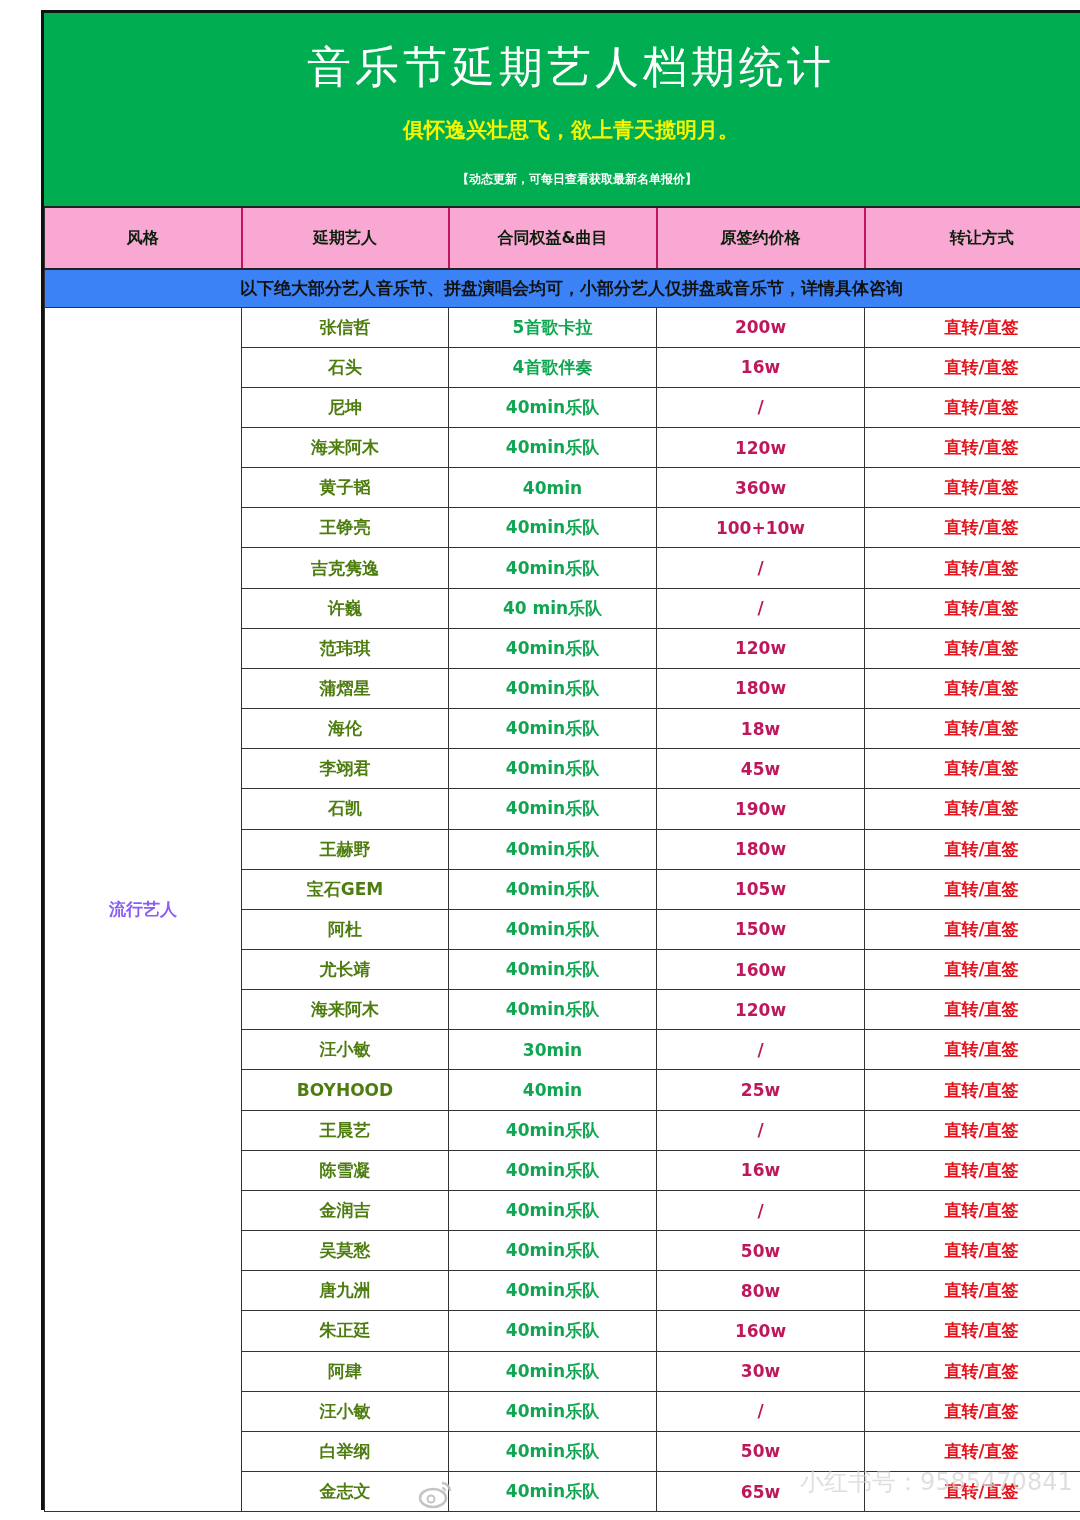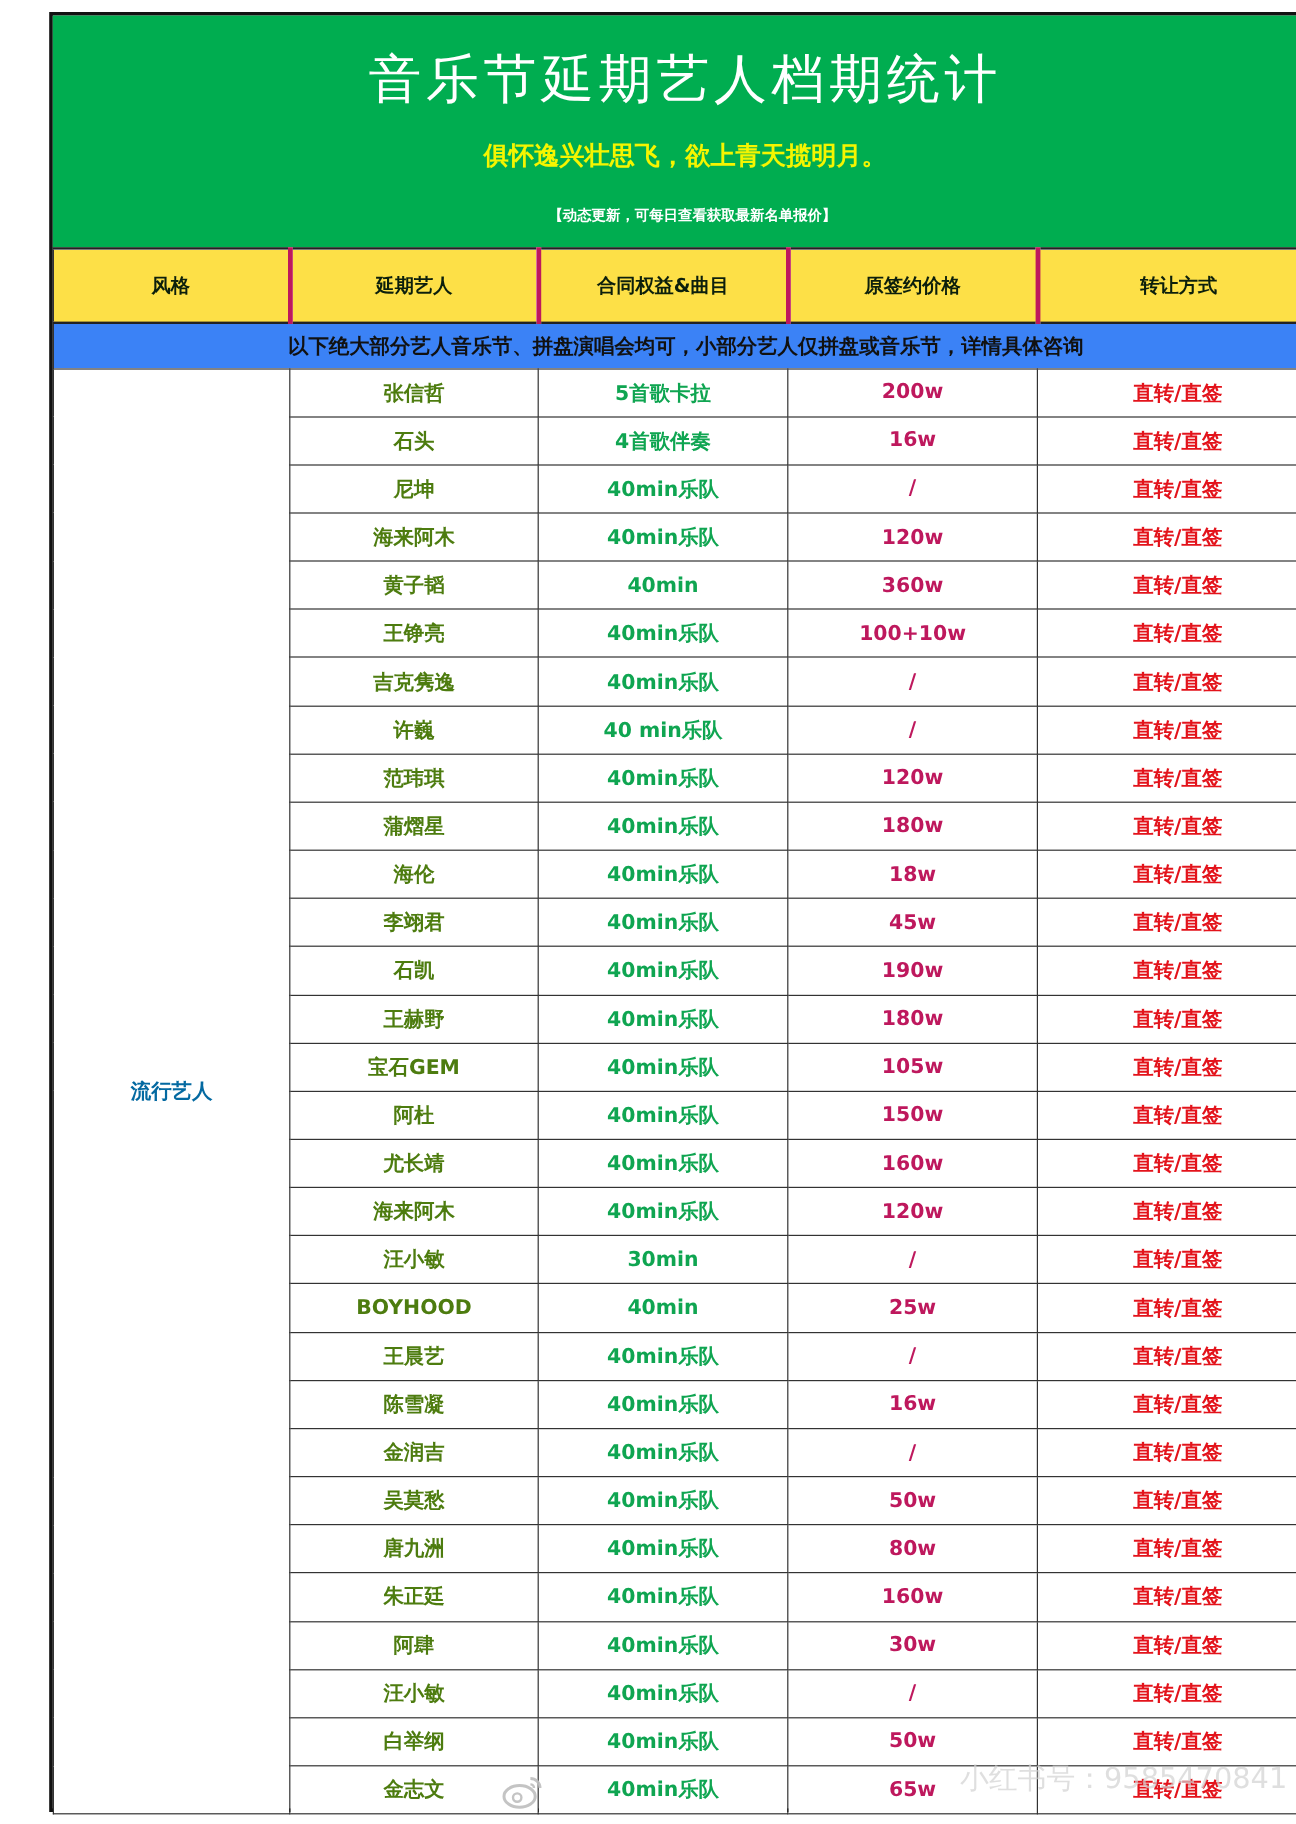--- a/index.html
+++ b/index.html
@@ -30,31 +30,31 @@
 
   table.grid {
     position: absolute; left: 0; top: 193px; width: 1054px;
     border-collapse: collapse; table-layout: fixed;
   }
   table.grid td, table.grid th {
     border: 1px solid #333333; text-align: center; vertical-align: middle;
     font-size: 17px; font-weight: bold; overflow: hidden; white-space: nowrap;
   }
   table.grid th {
-    background: #fde047; color: #0c1f0c; height: 62px;
+    background: #f9a8d4; color: #0c1f0c; height: 62px;
     border-top: 2px solid #222; border-bottom: 2px solid #222;
     font-size: 16px;
   }
-  table.grid th + th { border-left: 4px solid #be185d; }
+  table.grid th + th { border-left: 2px solid #be185d; }
   .notice-row td {
     height: 38px; color: #111111; font-size: 16px; background: #3b82f6;
     border-bottom: 2px solid #444;
   }
   .data-row td { height: 40.17px; background: #ffffff; }
-  td.style-cell { color: #0369a1; font-size: 17px; border-right: 2px solid #444; }
+  td.style-cell { color: #8b5cf6; font-size: 17px; border-right: 2px solid #444; }
   td.artist { color: #4d7c0f; }
   td.rights { color: #0FA551; }
   td.price { color: #be185d; }
   td.transfer { color: #E3131B; }
 
   .watermark {
     position: absolute; pointer-events: none;
     color: rgba(180,180,180,0.75); font-size: 28px; white-space: nowrap;
   }
   .wm-weibo { left: 418px; top: 1474px; font-size: 30px; color: rgba(200,200,200,0.85); text-shadow: 0 0 2px #888; }

